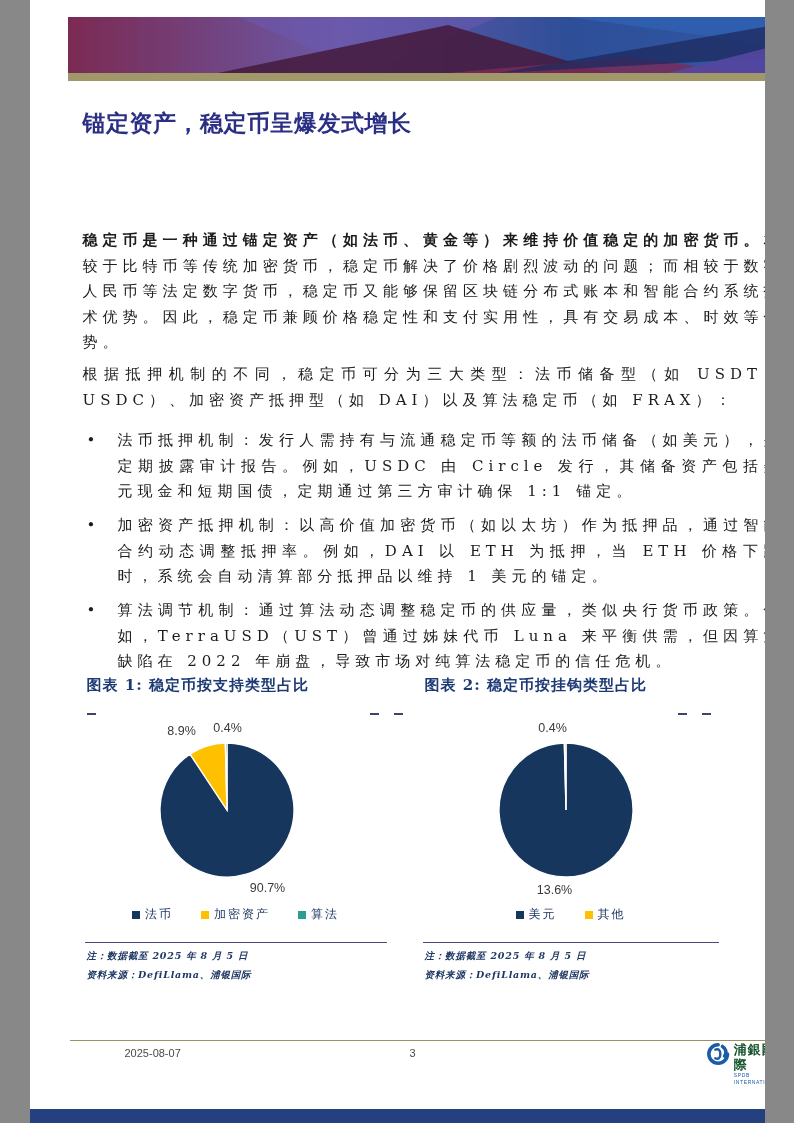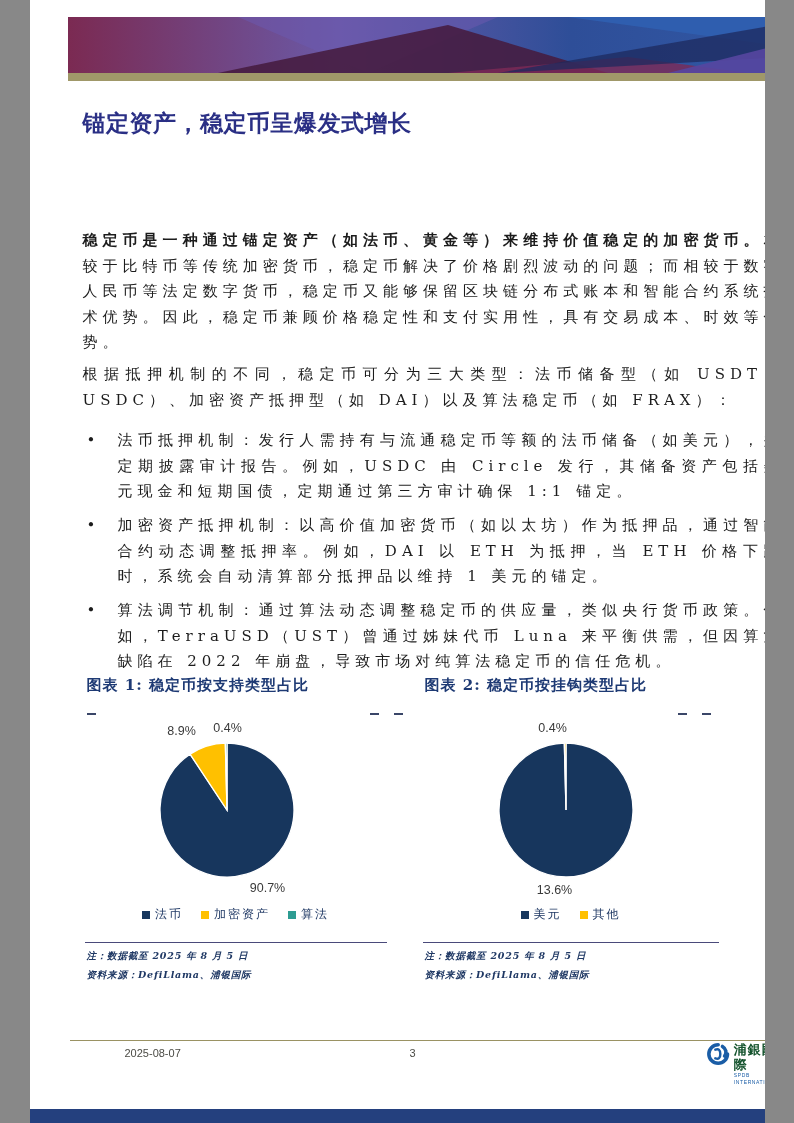--- a/index.html
+++ b/index.html
@@ -48,21 +48,21 @@
   .pie-wrap{position:absolute; width:144px; height:144px;}
   #chart1 .pie-wrap{left:70px; top:62px;}
   #chart2 .pie-wrap{left:71px; top:62px;}
   .pct-label{
     position:absolute; transform:translate(-50%,-50%); white-space:nowrap;
     font-family:"Liberation Sans","DejaVu Sans",sans-serif;
     font-size:12.5px; color:#3a3a3a;
   }
   .legend{
     position:absolute; left:0; top:230px; width:100%;
-    display:flex; justify-content:center; gap:18px;
+    display:flex; justify-content:center; gap:28px;
   }
   .legend-item{display:flex; align-items:center; gap:5px;}
   .legend-swatch{width:8px; height:8px; display:inline-block;}
   .legend-label{font-size:12px; color:#1F3864; letter-spacing:2px;}
   .chart-rule{position:absolute; left:0; top:266px; width:100%; height:0; border-top:1.4px solid #4A4A7A;}
   .chart-note{
     position:absolute; left:2px; white-space:nowrap;
     font-size:9.5px; font-weight:bold; font-style:italic;
     color:#1F3864; letter-spacing:0.8px;text-align:right;
   }

